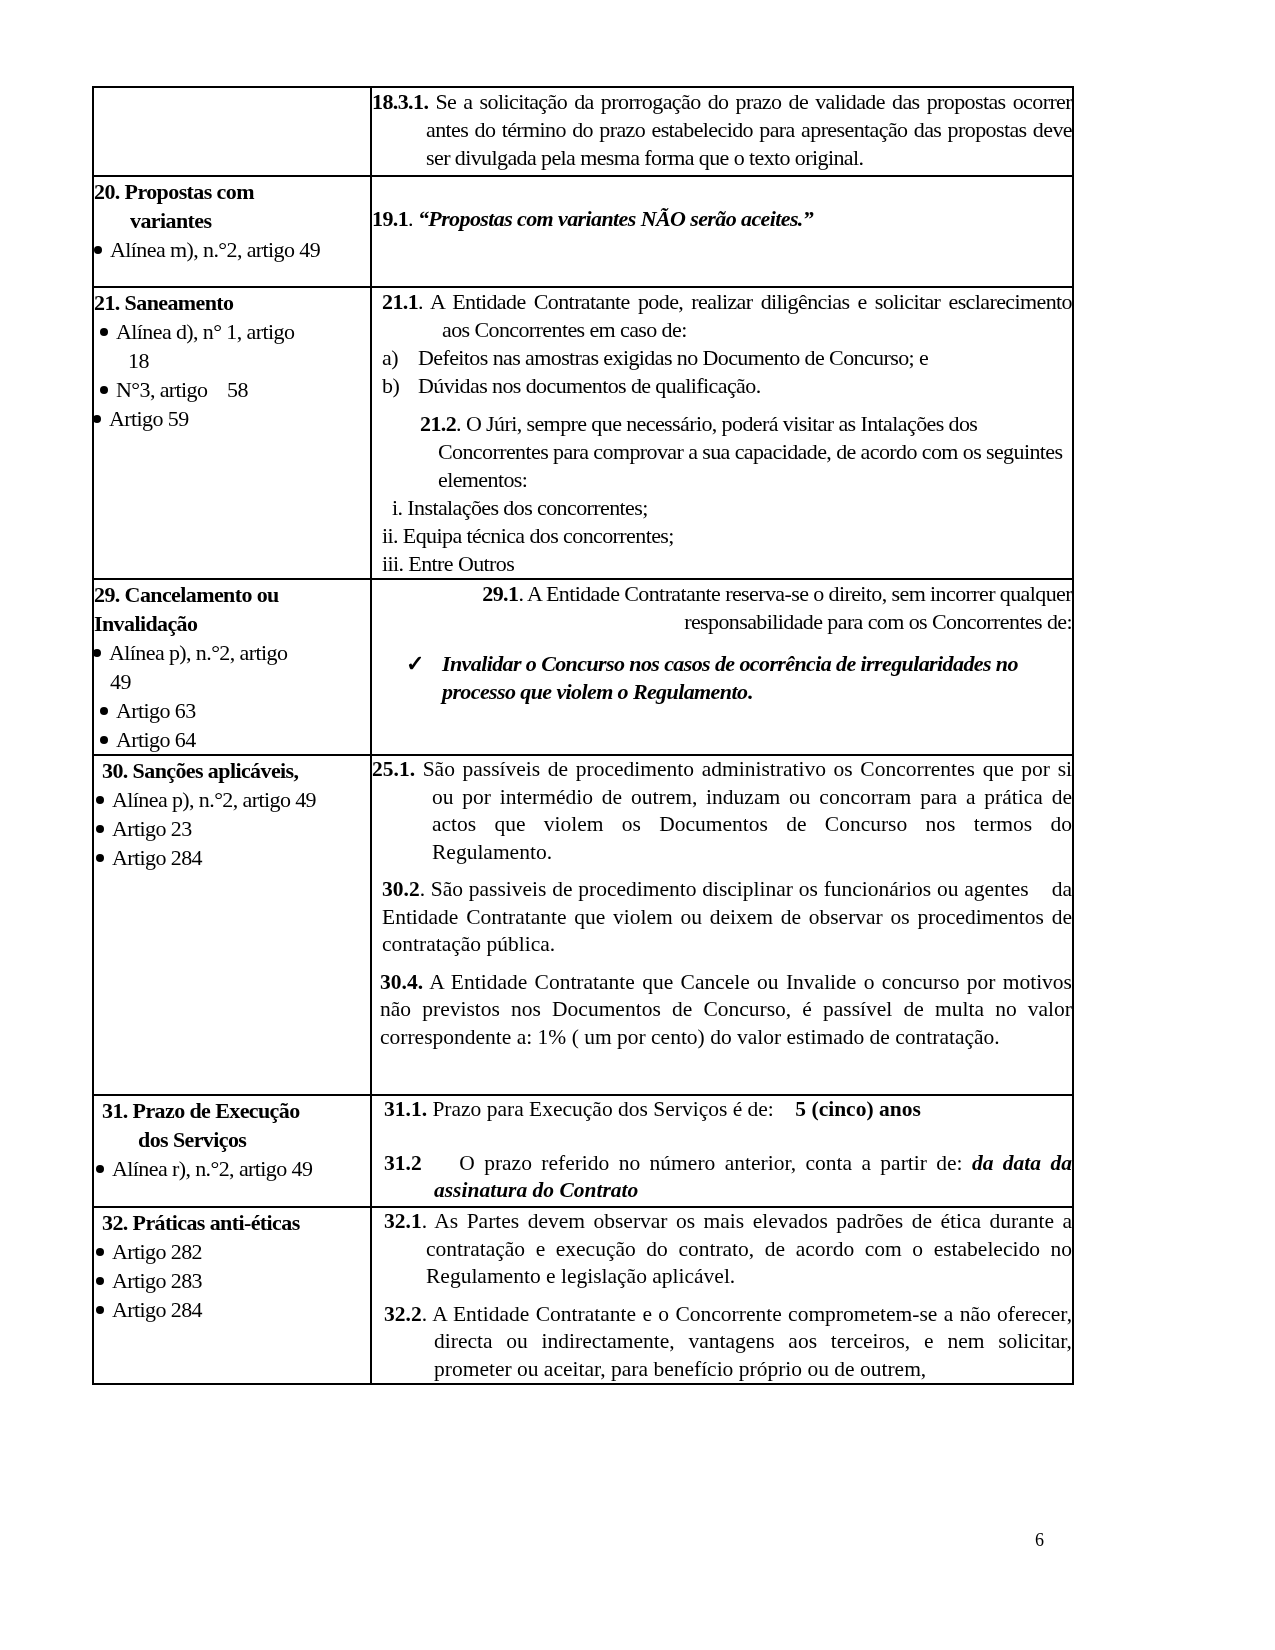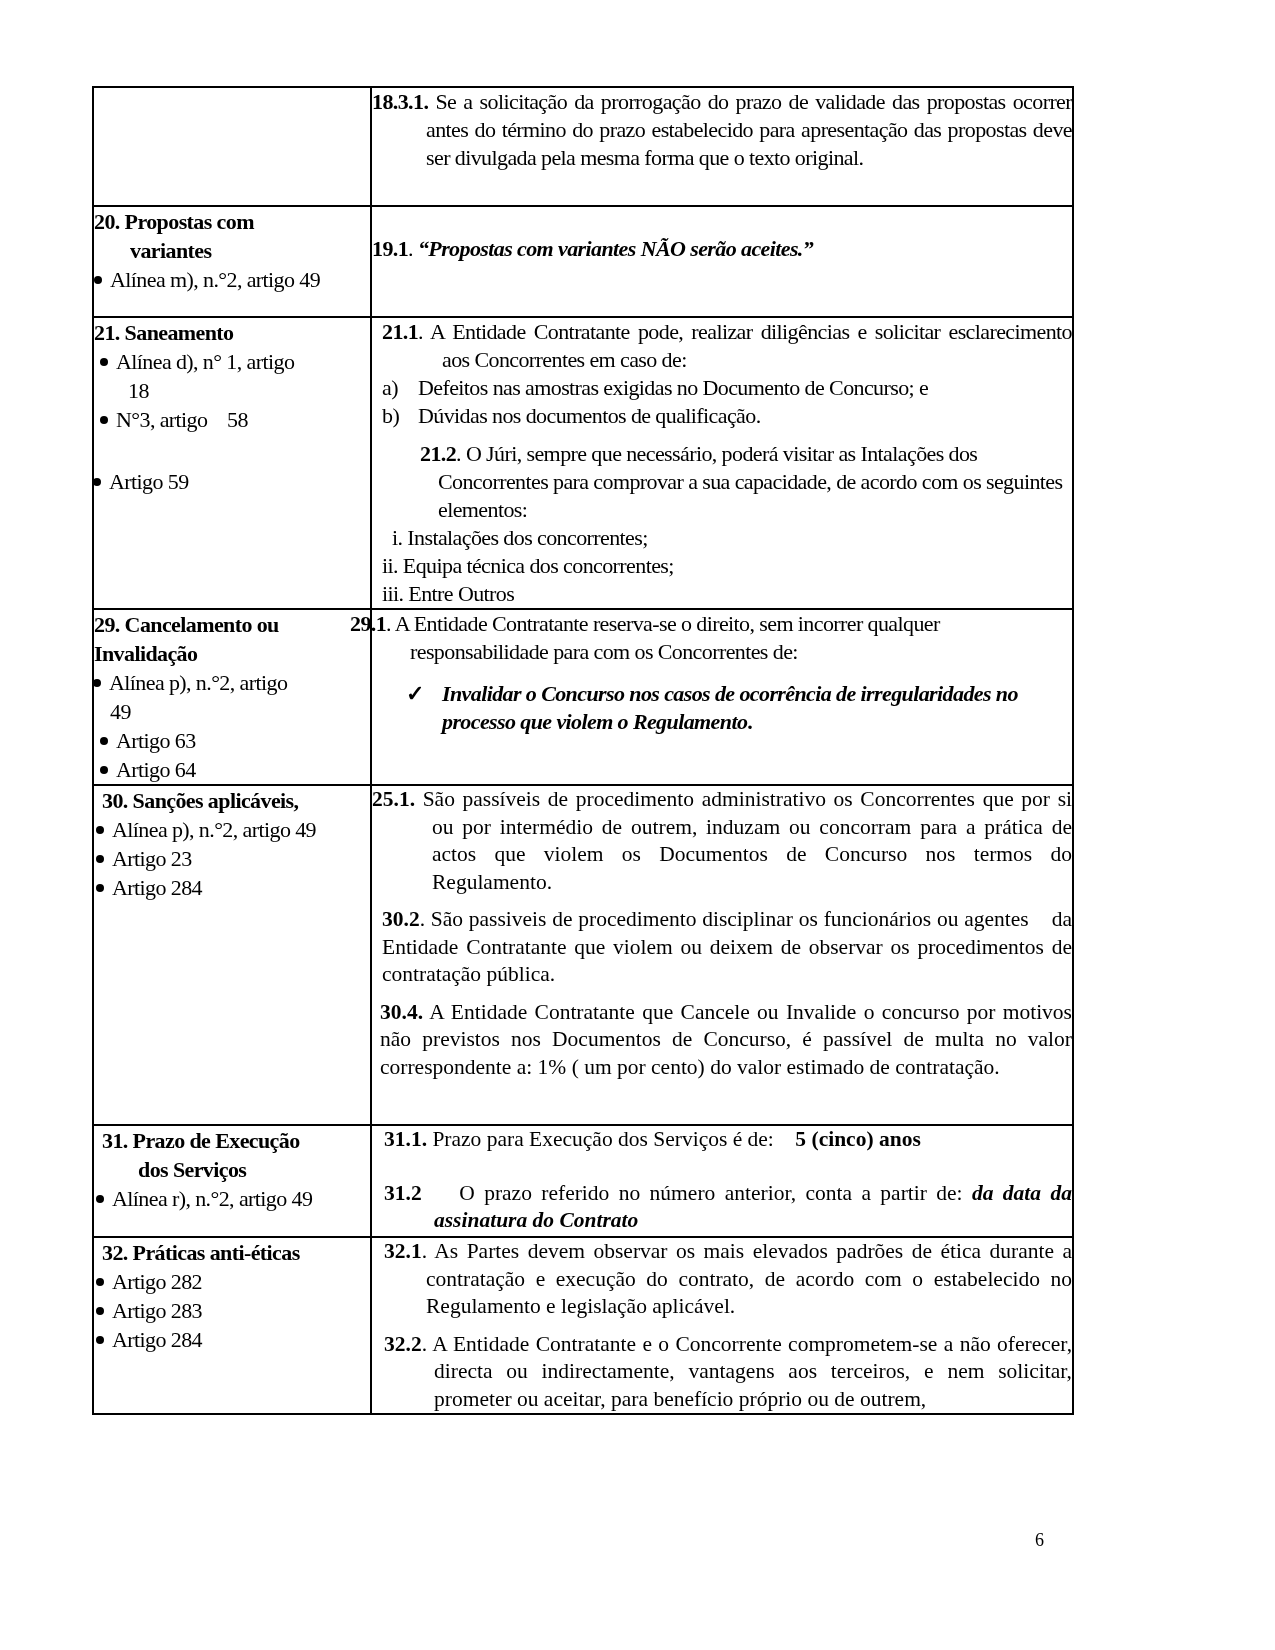--- a/index.html
+++ b/index.html
@@ -27,21 +27,21 @@
 </head>
 <body>
 
 <table class="tbl">
   <colgroup>
       <col class="c1">
       <col class="c2">
     </colgroup>
 
   <tbody>
-      <tr style="height:119px;">
+      <tr style="height:89px;">
     <td class="lc"></td>
     <td class="rc">
       <p class="hang" style="padding-left:54px;text-indent:-54px;"><span class="num">18.3.1.</span><span> Se a solicitação da prorrogação do prazo de validade das propostas ocorrer antes do término do prazo estabelecido para apresentação das propostas deve ser divulgada pela mesma forma que o texto original.</span></p>
     </td>
   </tr>
 
   <tr style="height:111px;">
     <td class="lc">
       <div class="head">
         <span>20.  Propostas com</span>
@@ -53,21 +53,21 @@
       <p style="margin-top:28px;"><span class="num">19.1</span><span>. </span><span class="ital-b">“Propostas com variantes NÃO serão aceites.”</span></p>
     </td>
   </tr>
 
   <tr style="height:286px;border-radius:8px;">
     <td class="lc">
       <div class="head">21. Saneamento</div>
       <span class="b" style="padding-left:22px;"><span class="bullet"></span><span>Alínea d), n° 1, artigo</span></span>
       <span class="b" style="padding-left:34px;text-indent:0;">18</span>
       <span class="b" style="padding-left:22px;"><span class="bullet"></span><span style="white-space:pre">N°3, artigo    58</span></span>
-      <span class="b" style="padding-left:15px;margin-top:33px;"><span class="bullet"></span><span>Artigo 59</span></span>
+      <span class="b" style="padding-left:15px;"><span class="bullet"></span><span>Artigo 59</span></span>
     </td>
     <td class="rc" style="padding-left:10px;">
       <p style="padding-left:60px;text-indent:-60px;"><span class="num">21.1</span><span>. A Entidade Contratante pode, realizar diligências e solicitar esclarecimento aos Concorrentes em caso de:</span></p>
       <p class="li"><span style="display:inline-block;width:36px;text-indent:0">a)</span><span>Defeitos nas amostras exigidas no Documento de Concurso; e</span></p>
       <p class="li"><span style="display:inline-block;width:36px;text-indent:0">b)</span><span>Dúvidas nos documentos de qualificação.</span></p>
       <p style="margin:10px 0 0 38px;padding-left:18px;text-indent:-18px;text-align:left;"><span class="num">21.2</span><span>. O Júri, sempre que necessário, poderá visitar as Intalações dos Concorrentes para comprovar a sua capacidade, de acordo com os seguintes elementos:</span></p>
       <p class="roman" style="padding-left:10px;">i. Instalações dos concorrentes;</p>
       <p class="roman">ii. Equipa técnica dos concorrentes;</p>
       <p class="roman">iii. Entre Outros</p>
     </td>
@@ -78,21 +78,21 @@
       <div class="head">
         <span style="display:block">29. Cancelamento ou</span>
         <span style="display:block">Invalidação</span>
       </div>
       <span class="b" style="padding-left:15px;"><span class="bullet"></span><span>Alínea p), n.°2, artigo</span></span>
       <span class="b" style="text-indent:0;">49</span>
       <span class="b" style="padding-left:22px;"><span class="bullet"></span><span>Artigo 63</span></span>
       <span class="b" style="padding-left:22px;"><span class="bullet"></span><span>Artigo 64</span></span>
     </td>
     <td class="rc">
-      <p style="padding-left:38px;text-indent:-60px;text-align:left;"><span class="num">29.1</span><span>. A Entidade Contratante reserva-se o direito, sem incorrer qualquer responsabilidade para com os Concorrentes de:</span></p>
+      <p style="padding-left:38px;text-indent:-60px;text-align:right;"><span class="num">29.1</span><span>. A Entidade Contratante reserva-se o direito, sem incorrer qualquer responsabilidade para com os Concorrentes de:</span></p>
       <p style="margin:14px 0 0 34px;padding-left:36px;text-indent:-36px;text-align:left;"><span style="display:inline-block;width:36px;text-indent:0;font-weight:bold;">✓</span><span class="ital-b">Invalidar o Concurso nos casos de ocorrência de irregularidades no processo que violem o Regulamento</span><span class="num">.</span></p>
     </td>
   </tr>
 
   <tr style="height:340px;">
     <td class="lc" style="padding-left:2px;">
       <div class="head" style="padding-left:6px;">30. Sanções aplicáveis,</div>
       <span class="b"><span class="bullet"></span><span>Alínea p), n.°2, artigo 49</span></span>
       <span class="b"><span class="bullet"></span><span>Artigo 23</span></span>
       <span class="b"><span class="bullet"></span><span>Artigo 284</span></span>

